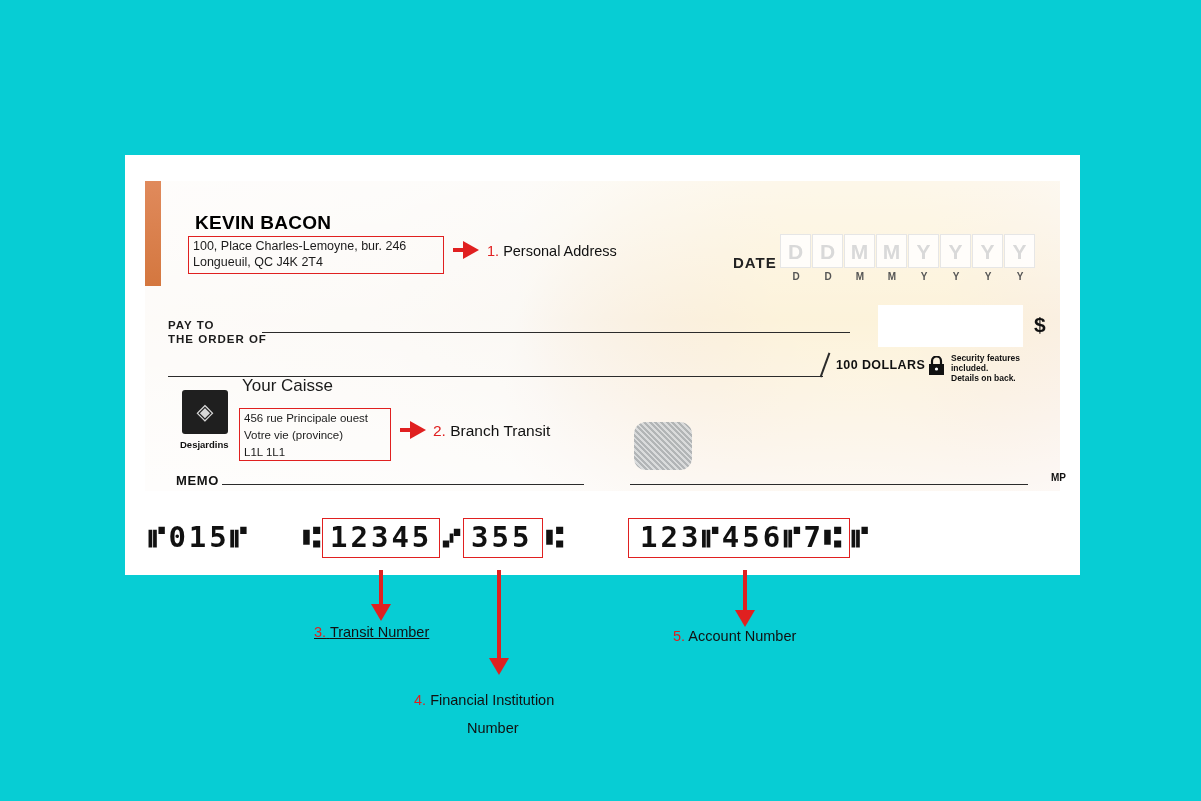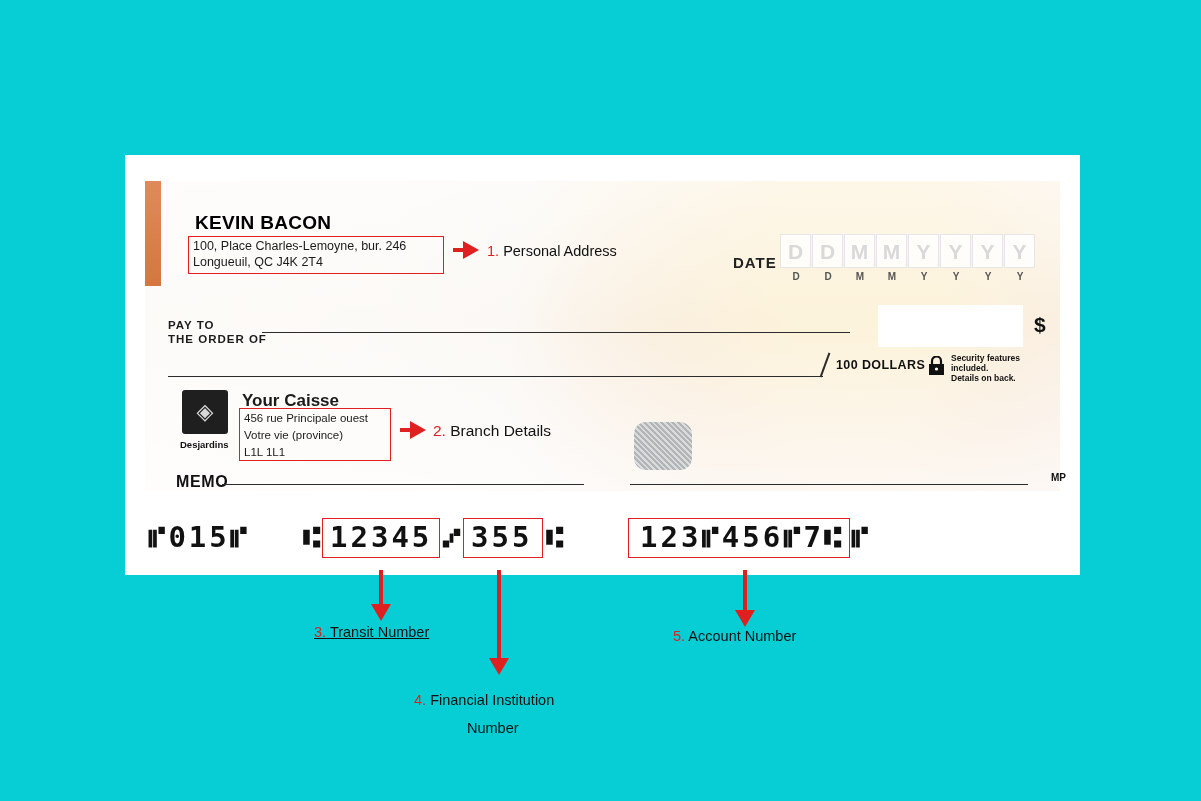--- a/index.html
+++ b/index.html
@@ -226,24 +226,23 @@
     top: 439px;
     width: 52px;
     text-align: left;
     font-size: 9.5px;
     font-weight: bold;
     color: #111;
   }
   #bank-name {
     position: absolute;
     left: 242px;
-    top: 391px;
+    top: 376px;
     font-size: 17px;
     color: #1b1b1b;
-    font-weight: bold;
   }
   #branch-address-box {
     position: absolute;
     left: 239px;
     top: 408px;
     width: 152px;
     height: 53px;
     border: 1.6px solid #e02020;
     box-sizing: border-box;
   }
@@ -254,21 +253,21 @@
     font-size: 11.5px;
     line-height: 17px;
     color: #1b1b1b;
     white-space: pre-line;
   }
   
   #memo-label {
     position: absolute;
     left: 176px;
     top: 473px;
-    font-size: 16px;
+    font-size: 13px;
     font-weight: bold;
     letter-spacing: 0.6px;
     color: #111;
   }
   #memo-line {
     position: absolute;
     left: 222px;
     top: 484px;
     width: 362px;
     border-bottom: 1.3px solid #2b2b2b;
@@ -444,21 +443,21 @@
   <div class="arrow-right" style="left:463px; top:241px;"></div>
   <div class="callout-label" style="left:487px; top:243px;">
     <span class="callout-num">1.</span>
     <span>Personal Address</span>
   </div>
 
   <div class="arrow-tail-h" style="left:400px; top:428px; width:14px;"></div>
   <div class="arrow-right" style="left:410px; top:421px;"></div>
   <div class="callout-label" style="left:433px; top:422px; font-size:15.5px;">
     <span class="callout-num">2.</span>
-    <span>Branch Details</span>
+    <span>Branch Transit</span>
   </div>
 
   <div class="arrow-tail-v" style="left:379px; top:570px; height:38px;"></div>
   <div class="arrow-down-head" style="left:371px; top:604px;"></div>
   <div class="callout-label" style="left:314px; top:624px;text-decoration:underline;">
     <span class="callout-num">3.</span>
     <span>Transit Number</span>
   </div>
 
   <div class="arrow-tail-v" style="left:497px; top:570px; height:92px;"></div>

